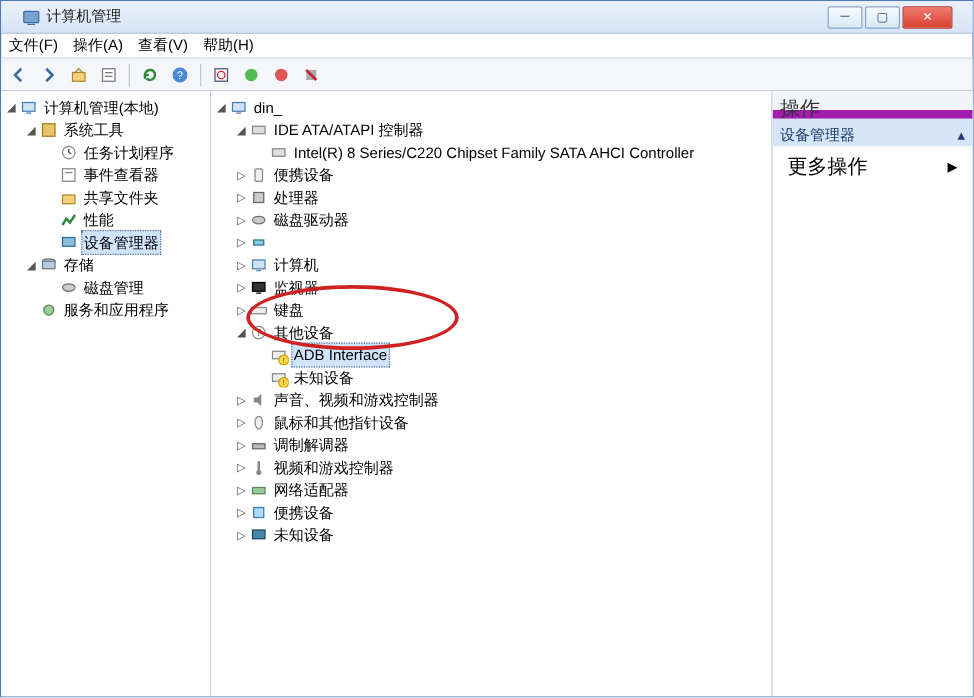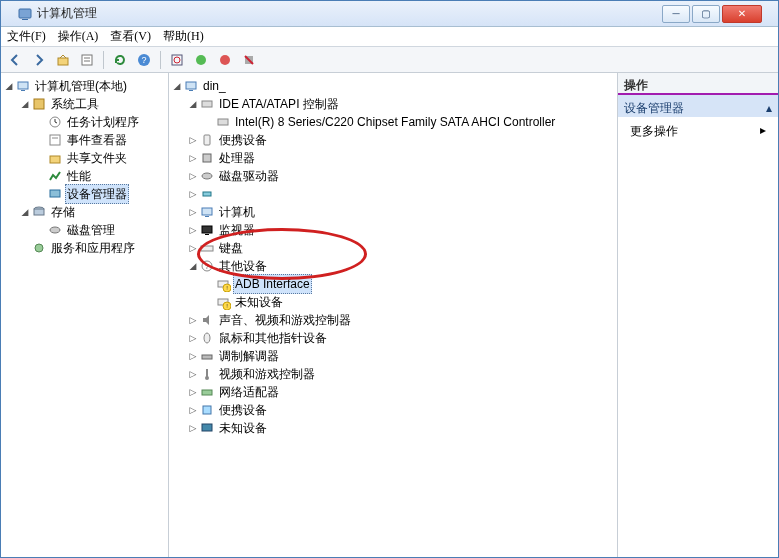--- a/index.html
+++ b/index.html
@@ -10,36 +10,36 @@
 
 .titlebar { height: 26px; background: linear-gradient(#eaf1fb, #d6e4f7); display: flex; align-items: center; padding: 0 16px; border-bottom: 1px solid #a8bed1; }
 .titlebar .appicon { width: 16px; height: 16px; margin-right: 4px; }
 .titlebar .title { font-size: 12px; color: #222; flex: 1; }
 .winbtns { display: flex; gap: 2px; }
 .winbtn { width: 28px; height: 18px; border: 1px solid #8aa8c7; background: linear-gradient(#f7fbff,#dbe8f7); border-radius: 2px; display:flex; align-items:center; justify-content:center; font-size:10px; color:#2b4a6f; cursor:pointer;}
 .winbtn.close { background: linear-gradient(#f07a6f,#d9402e); border-color:#c0392b; color:#fff; width:40px; }
 
 
 .menubar { height: 20px; display:flex; align-items:center; gap:12px; padding:0 6px; font-size:12px; border-bottom:1px solid #d0d7df; }
-.menubar span { cursor:pointer;font-family:Liberation Serif, serif; }
+.menubar span { cursor:pointer; }
 
 
 .toolbar { height: 26px; display:flex; align-items:center; gap:4px; padding:0 4px; border-bottom:1px solid #c7ced6; background:#f4f6f9; }
 .tbtn { width:20px; height:20px; display:flex; align-items:center; justify-content:center; cursor:pointer; border-radius:2px; }
 .tsep{ width:1px; height:18px; background:#c0c7ce; margin:0 2px;}
 
 
 .main { flex:1; display:flex; min-height:0; }
 .panel-left { width:168px; border-right:1px solid #c7ced6; padding:4px 2px; overflow:auto; background:#fff; }
 .panel-mid  { flex:1; border-right:1px solid #c7ced6; padding:4px 2px; overflow:auto; background:#fff; position:relative; }
 .panel-right{ width:160px; display:flex; flex-direction:column; background:#fff; }
 
-.panel-right .rhead{ height:22px; background:#f2f5f8; border-bottom:2px solid #a21caf; font-size:12px; font-weight:bold; padding:4px 6px 0 6px; color:#333;}
+.panel-right .rhead{ height:22px; background:#f2f5f8; border-bottom:7px solid #a21caf; font-size:16px; font-weight:normal; padding:4px 6px 0 6px; color:#333;}
 .panel-right .rsub { height:22px; background:#d6e4f7; font-size:12px; padding:4px 6px 0 6px; display:flex; justify-content:space-between; align-items:center; color:#1a3e6e; cursor:pointer;}
-.panel-right .ritem{ font-size:12px; padding:6px 12px; display:flex; justify-content:space-between; cursor:pointer;}
+.panel-right .ritem{ font-size:16px; padding:6px 12px; display:flex; justify-content:space-between; cursor:pointer;}
 
 
 .tree, .tree ul { list-style:none; padding-left:0; }
 .tree li { font-size:12px; line-height:18px; white-space:nowrap; }
 .tree .row { display:flex; align-items:center; height:18px; cursor:pointer; padding-right:4px;}
 .tree .row.sel .label{ background:#cfe3fb; border:1px dotted #5a7aa0; padding:0 1px; }
 .tree .toggle{ width:12px; height:12px; display:inline-flex; align-items:center; justify-content:center; font-size:9px; color:#555; cursor:pointer;}
 .tree .icon  { width:16px; height:16px; display:inline-flex; align-items:center; justify-content:center; margin-right:2px;}
 .tree .label{ padding:0 2px; }
 .tree ul.children{ padding-left:16px; }

